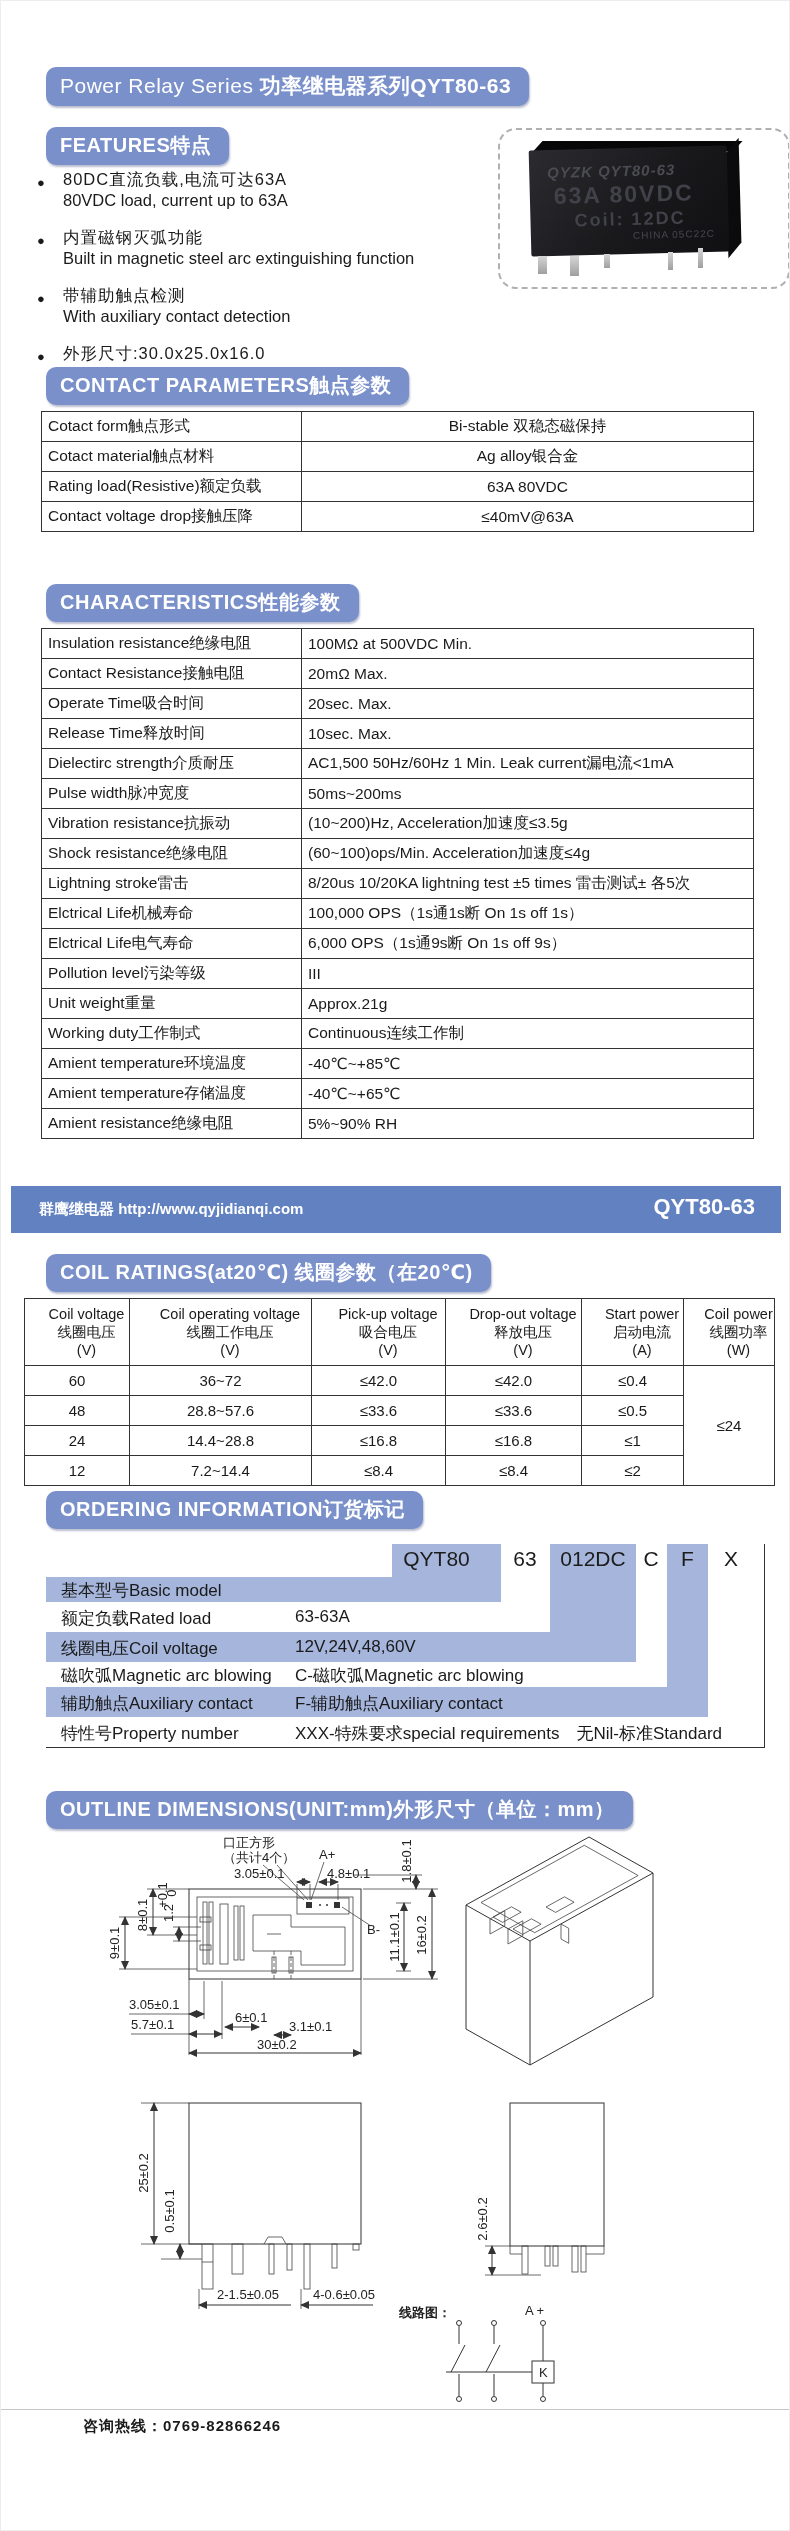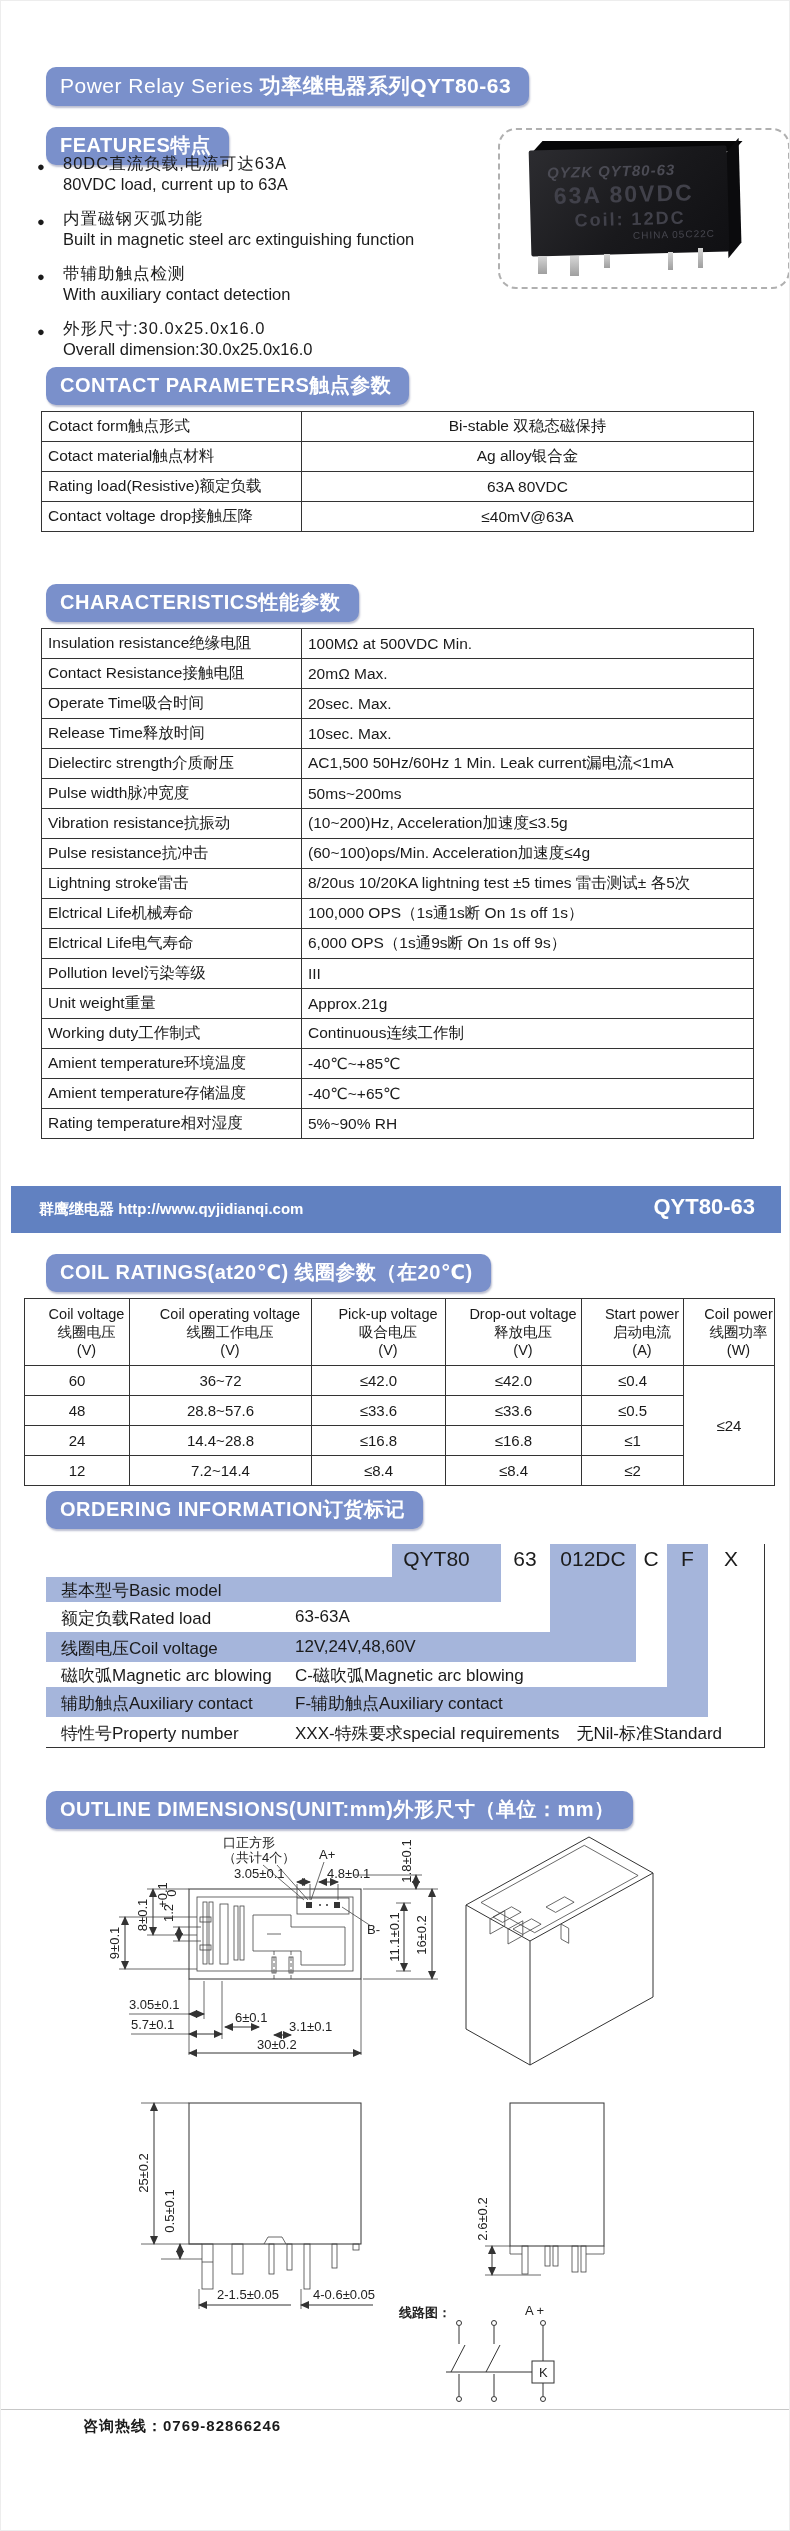--- a/index.html
+++ b/index.html
@@ -7,21 +7,21 @@
   #page{position:relative;width:790px;height:2531px;background:#fff;border:1px solid #ededed;box-sizing:border-box;overflow:hidden;}
 
   .pill{position:absolute;background:#7a90cb;color:#fff;border-radius:10px;
         padding:5px 18px 6px 14px;font-weight:bold;letter-spacing:.5px;
         box-shadow:1px 2px 2px rgba(60,70,120,.35);white-space:nowrap;}
   .pill .en{font-weight:normal;}
 
   
   .feat-item{position:relative;margin-bottom:13px;padding-left:34px;font-size:16.5px;line-height:21px;}
   .feat-item .dot{position:absolute;left:8px;top:3px;font-size:13px;}
-  .feat-item .zh{display:block;letter-spacing:1px;}
+  .feat-item .zh{display:block;letter-spacing:1px;margin-top:16px;}
   .feat-item .en{display:block;}
 
   
   #photo-box{position:absolute;left:497px;top:127px;width:288px;height:157px;
              border:2px dashed #b0b0b0;border-radius:18px;}
   #relay-body{position:absolute;left:30px;top:18px;width:198px;height:106px;
               background:linear-gradient(130deg,#2c2c30 0%,#19191c 55%,#101013 100%);
               transform:rotate(-1.5deg);border-radius:2px;}
   #relay-top{position:absolute;left:38px;top:11px;width:200px;height:10px;background:#070708;transform:skewX(-42deg);}
   #relay-side{position:absolute;left:227px;top:14px;width:13px;height:108px;background:#0b0b0d;transform:skewY(-50deg) rotate(-1.5deg);}
@@ -174,21 +174,21 @@
         </tr>
     <tr>
           <td class="lbl">Pulse width脉冲宽度</td>
           <td class="val-l">50ms~200ms</td>
         </tr>
     <tr>
           <td class="lbl">Vibration resistance抗振动</td>
           <td class="val-l">(10~200)Hz, Acceleration加速度≤3.5g</td>
         </tr>
     <tr>
-          <td class="lbl">Pulse resistance抗冲击</td>
+          <td class="lbl">Shock resistance绝缘电阻</td>
           <td class="val-l">(60~100)ops/Min.  Acceleration加速度≤4g</td>
         </tr>
     <tr>
           <td class="lbl">Lightning stroke雷击</td>
           <td class="val-l">8/20us  10/20KA  lightning test ±5 times 雷击测试± 各5次</td>
         </tr>
     <tr>
           <td class="lbl">Elctrical Life机械寿命</td>
           <td class="val-l">100,000 OPS（1s通1s断 On 1s off 1s）</td>
         </tr>
@@ -210,21 +210,21 @@
         </tr>
     <tr>
           <td class="lbl">Amient temperature环境温度</td>
           <td class="val-l">-40℃~+85℃</td>
         </tr>
     <tr>
           <td class="lbl">Amient temperature存储温度</td>
           <td class="val-l">-40℃~+65℃</td>
         </tr>
     <tr>
-          <td class="lbl">Rating temperature相对湿度</td>
+          <td class="lbl">Amient resistance绝缘电阻</td>
           <td class="val-l">5%~90% RH</td>
         </tr>
   </tbody>
     </table>
 
   <div id="banner">
     <span class="bl">群鹰继电器  http://www.qyjidianqi.com</span>
     <span class="br">QYT80-63</span>
   </div>
 

